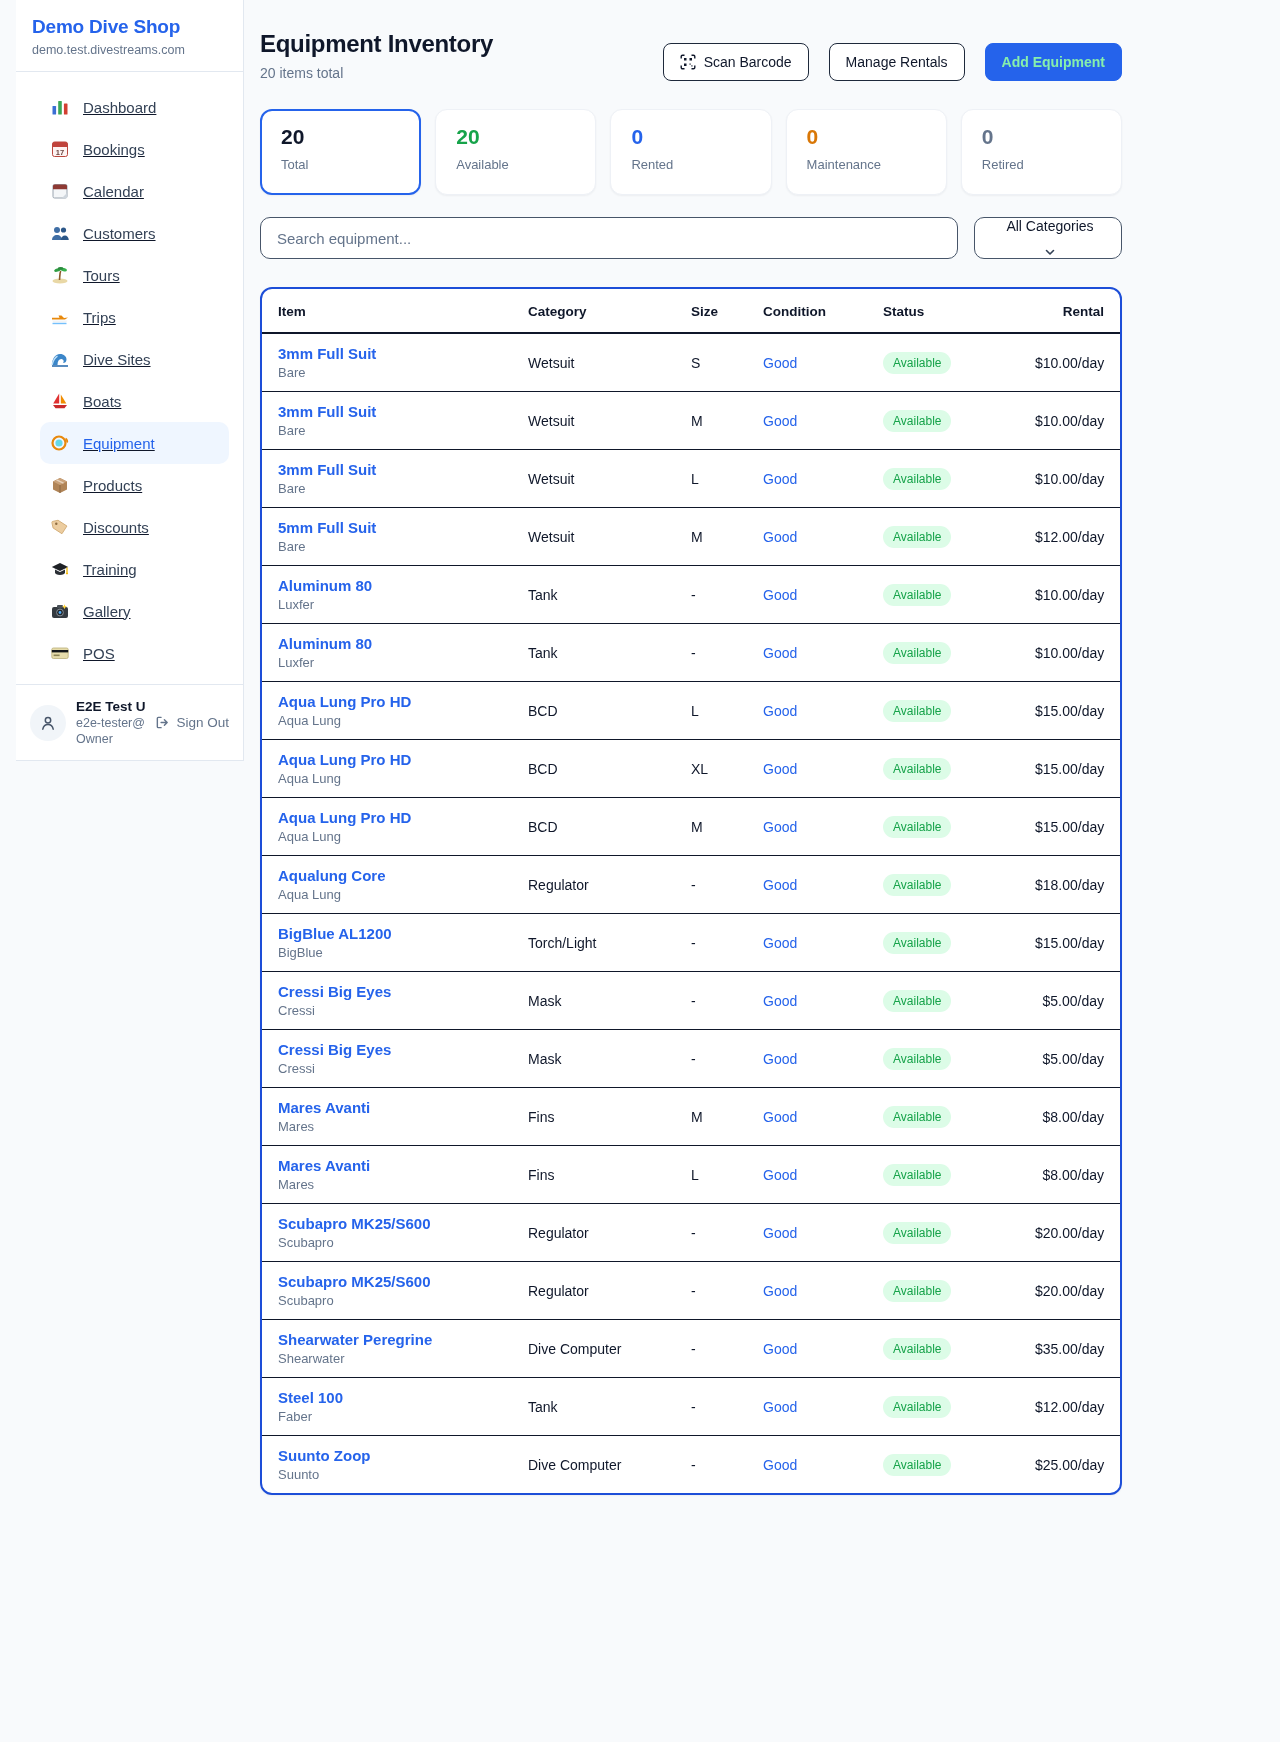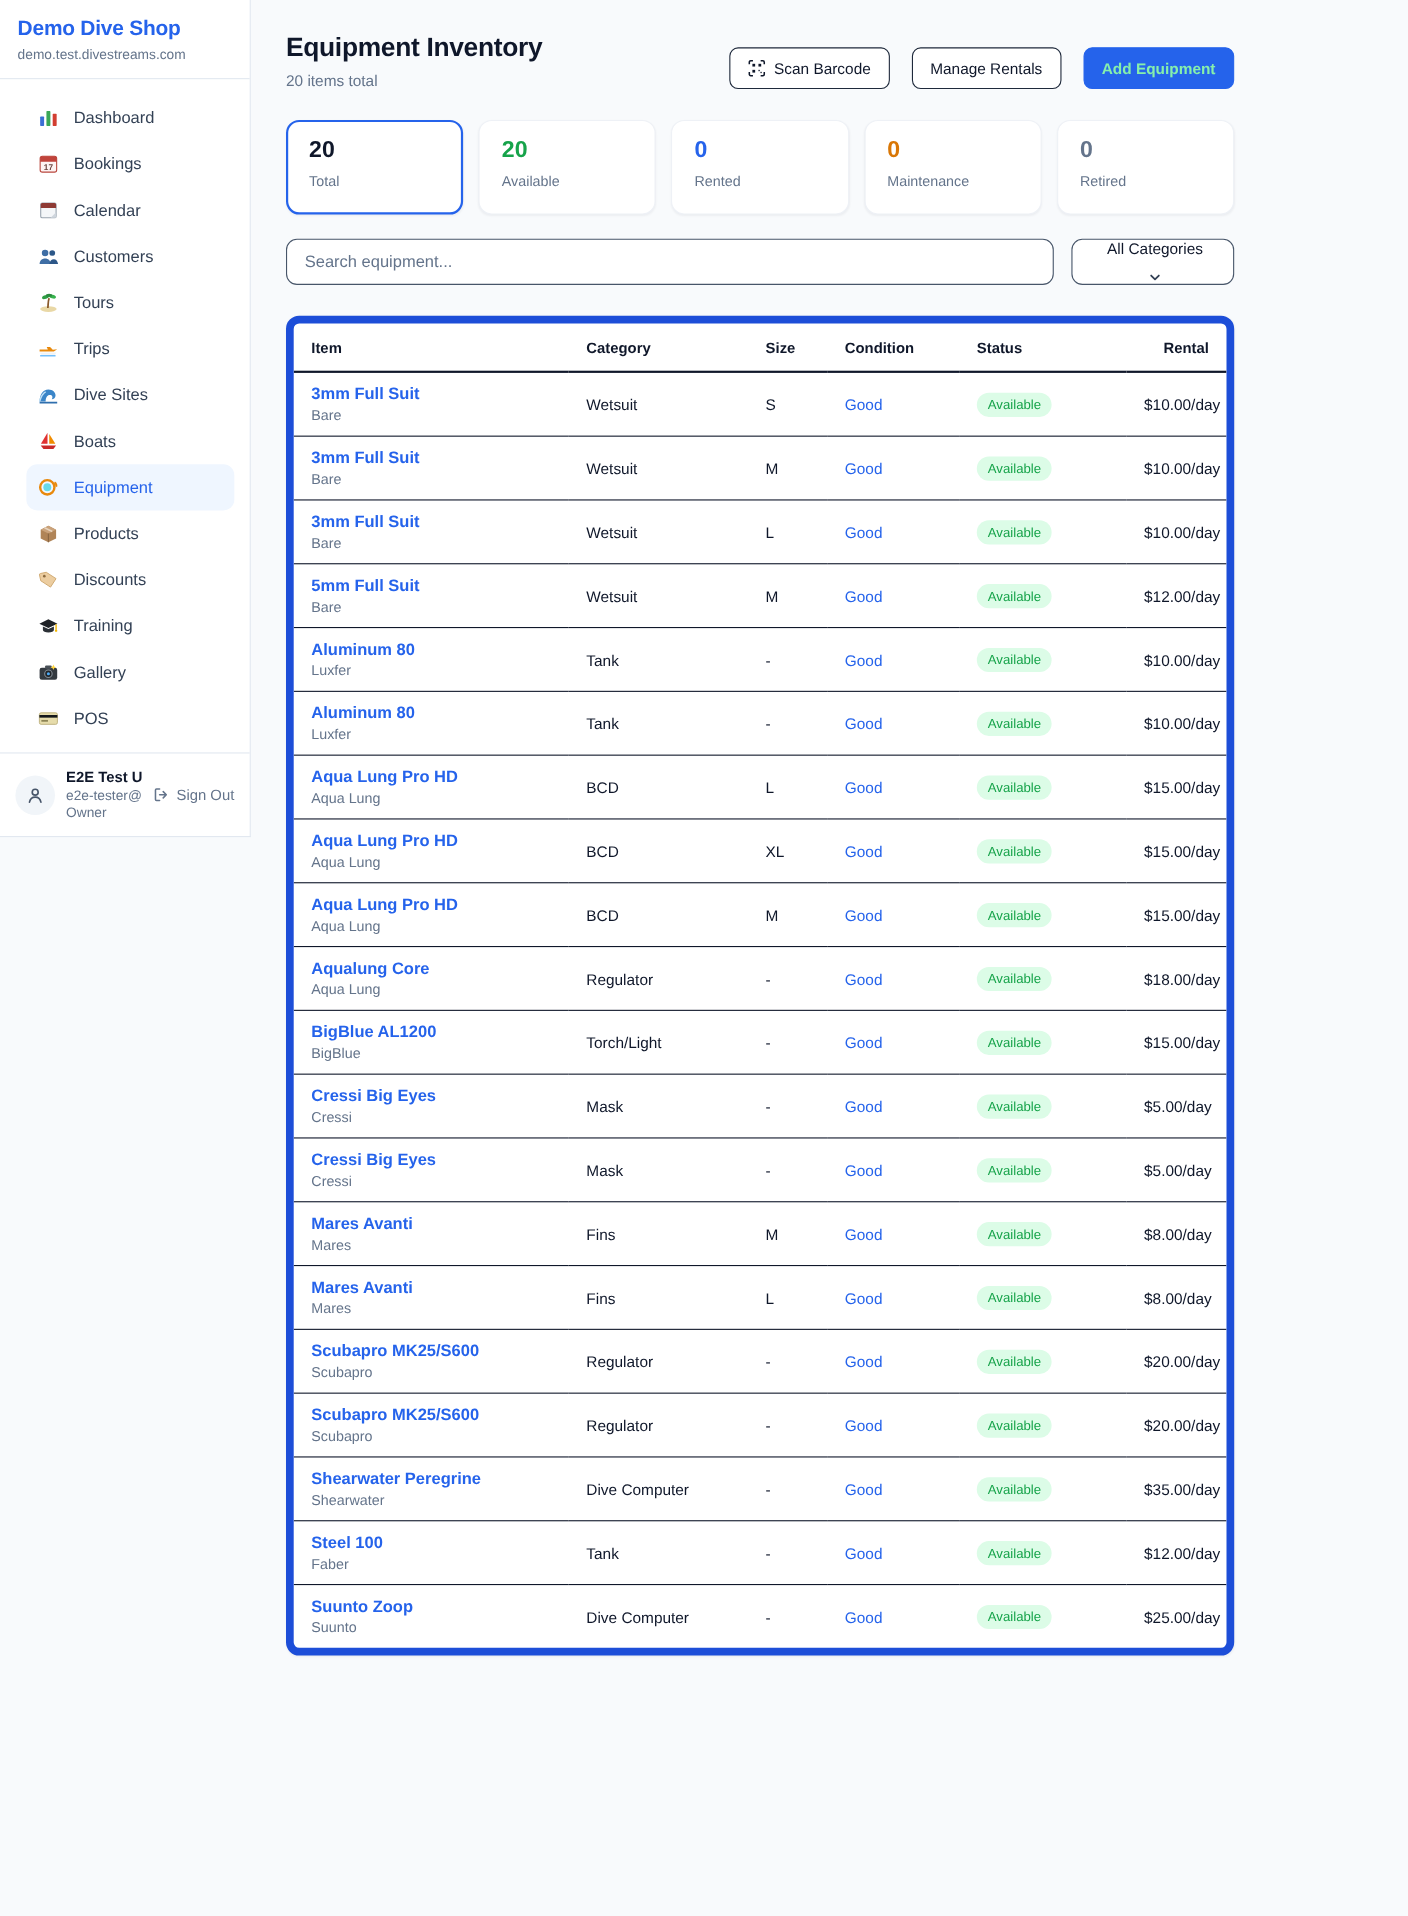--- a/index.html
+++ b/index.html
@@ -7,30 +7,30 @@
   body {
     min-height: 1742px;
     background: #f8fafc;
     font-family: "Liberation Sans", "DejaVu Sans", sans-serif;
     color: #0f172a;
     position: relative;
   }
 
   
   .sidebar {
-    position: absolute; left: 0; top: 0;
+    position: absolute; left: 16px; top: 0;
     width: 228px;
     background: #ffffff;
     border-right: 1px solid #e2e8f0;
     border-bottom: 1px solid #e2e8f0;
   }
   .brand { padding: 16px 16px 14px 16px; }
   .brand-name { color: #2563eb; font-size: 19px; font-weight: 700; letter-spacing: -0.2px; }
   .brand-domain { color: #64748b; font-size: 12.5px; margin-top: 5px; }
-  .nav { border-top: 1px solid #e2e8f0; padding: 14px 14px 10px 24px; }
+  .nav { border-top: 1px solid #e2e8f0; padding: 14px 14px 10px 24px; text-decoration: underline; }
   .nav-item {
     display: flex; align-items: center; gap: 13px;
     padding: 11px 10px; border-radius: 10px;
     font-size: 15px; color: #334155; cursor: pointer;
   }
   .nav-item.active { background: #eff6ff; color: #2563eb; font-weight: 500; }
   .nav-icon { width: 20px; height: 20px; flex: 0 0 20px; display: inline-flex; }
   .nav-icon svg { width: 20px; height: 20px; }
 
   .sidebar-footer {
@@ -84,21 +84,21 @@
   .search-input::placeholder { color: #64748b; }
   .select {
     width: 148px; height: 42px; border: 1px solid #475569; border-radius: 10px;
     background: #fff; display: flex; align-items: center; justify-content: space-between;
     padding: 0 10px 0 14px; font-size: 14px; color: #0f172a; cursor: pointer; flex-direction: column;
   }
 
   
   .table-card {
     margin-top: 28px; background: #fff; border-radius: 12px;
-    border: 7px solid #1d4ed8; box-shadow: 0 1px 2px rgba(15,23,42,.05);
+    border: 2px solid #1d4ed8; box-shadow: 0 1px 2px rgba(15,23,42,.05);
     overflow: hidden; margin-bottom: 200px;
   }
   table { width: 100%; border-collapse: collapse; table-layout: fixed; }
   col.c-item { width: 250px; } col.c-cat { width: 163px; } col.c-size { width: 72px; }
   col.c-cond { width: 120px; } col.c-status { width: 152px; } col.c-rent { width: auto; }
   thead th {
     text-align: left; font-size: 13.5px; font-weight: 700; color: #0f172a;
     padding: 15px 16px 13px 16px; border-bottom: 2px solid #0f172a;
   }
   thead th.num, td.num { text-align: right; }

